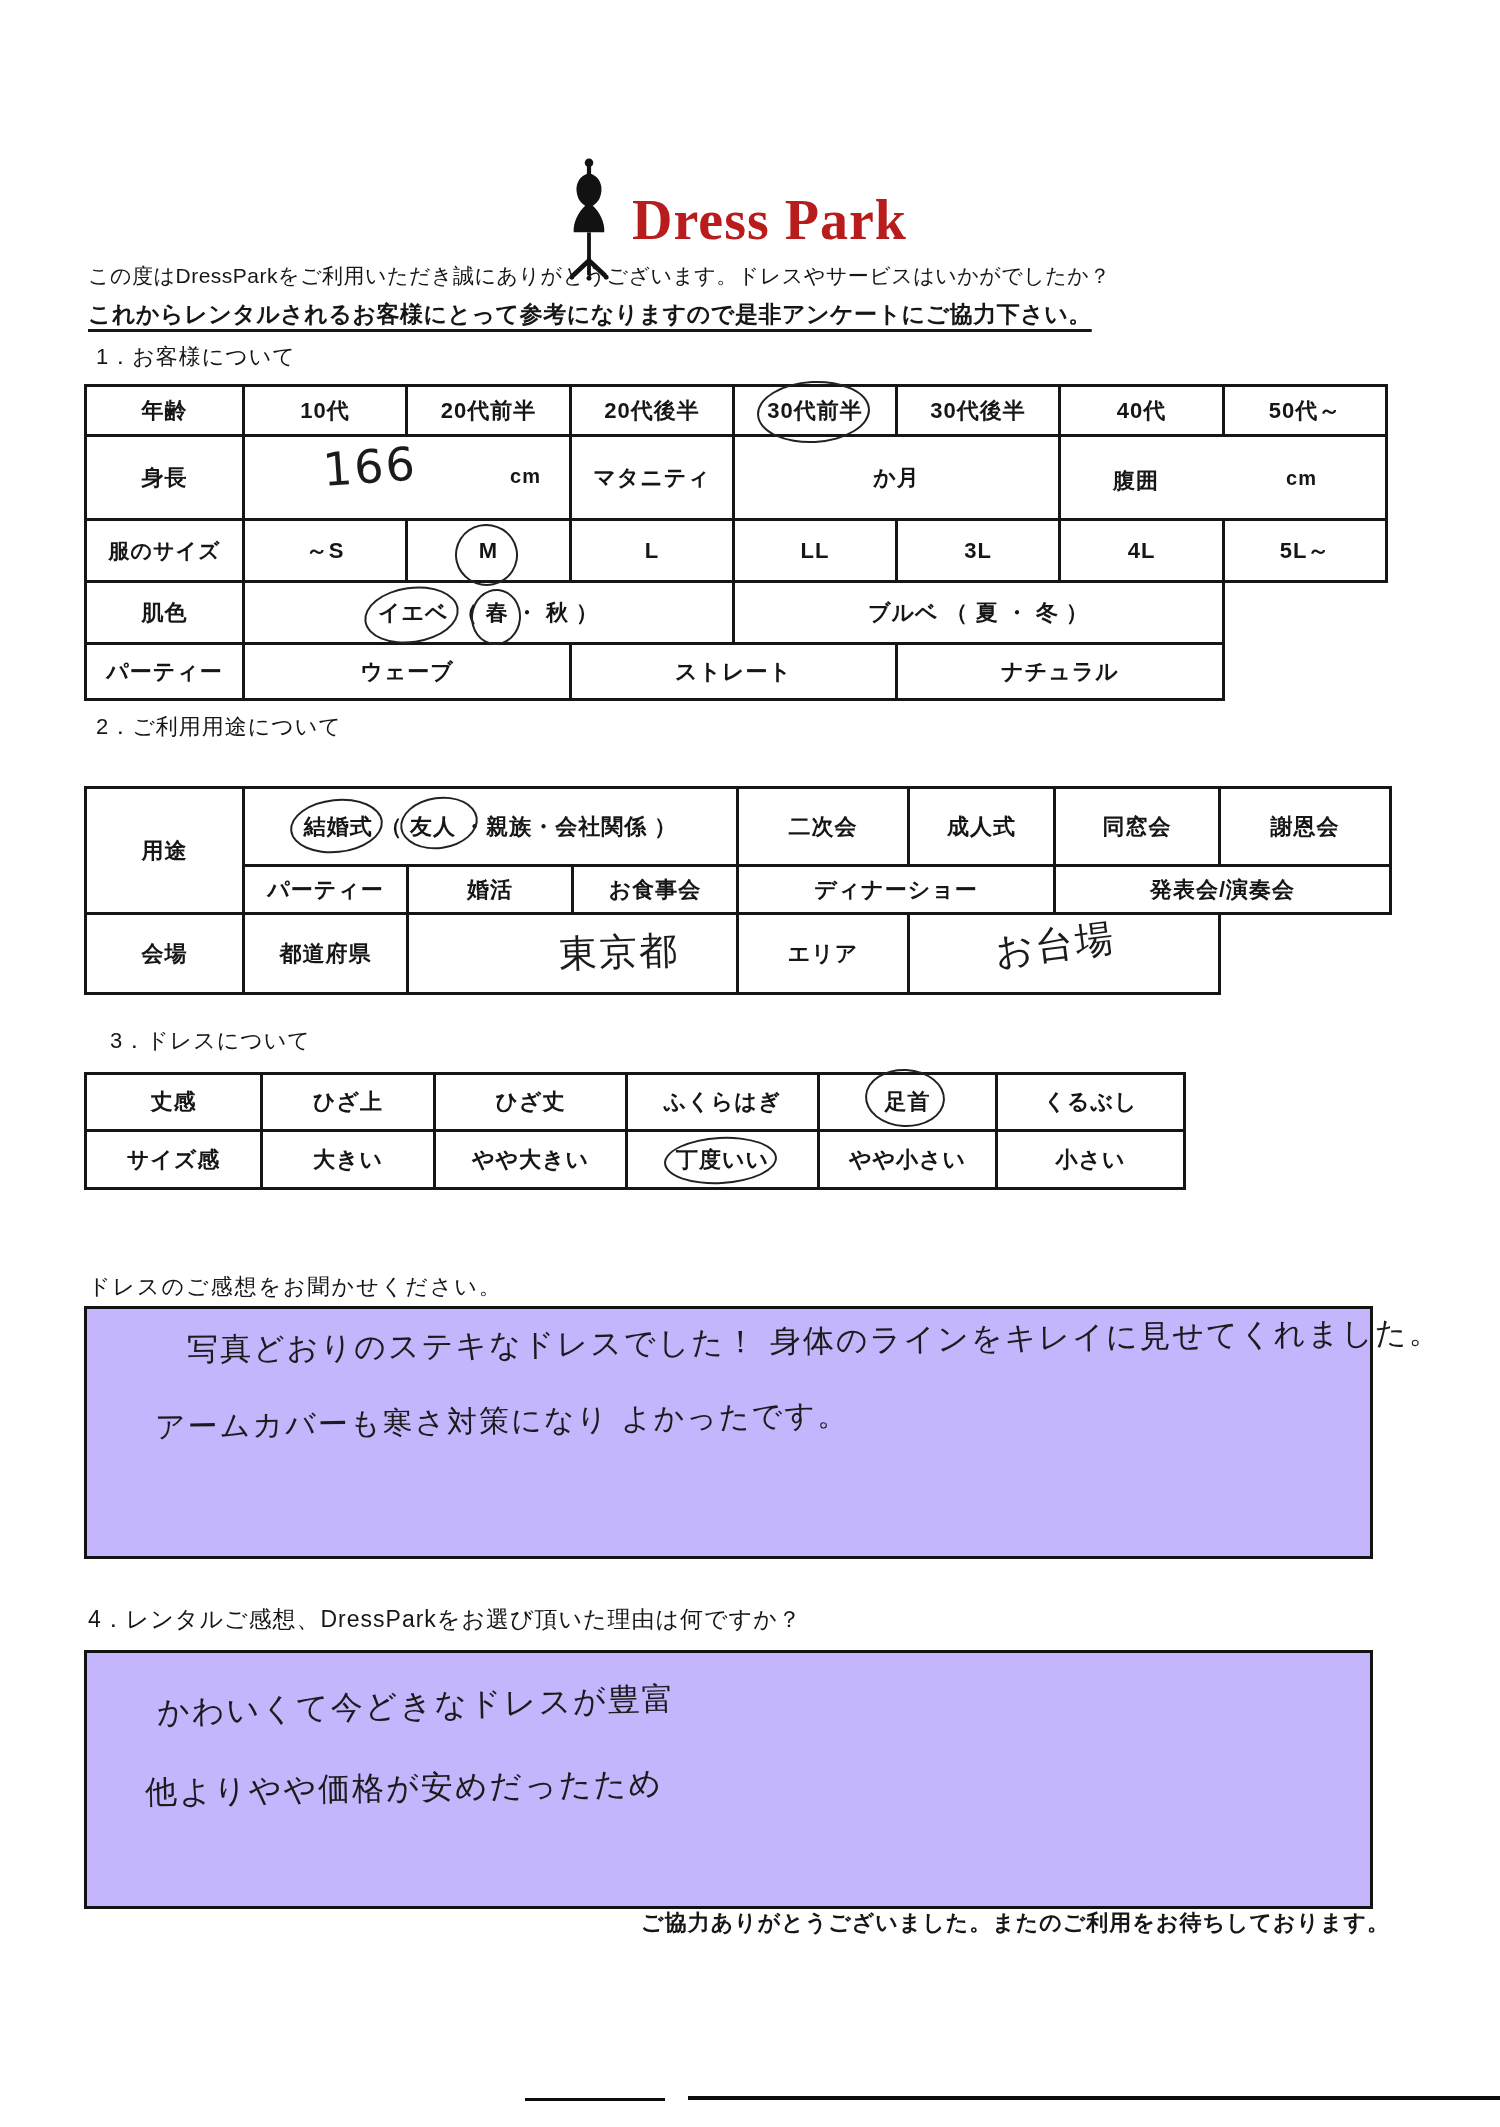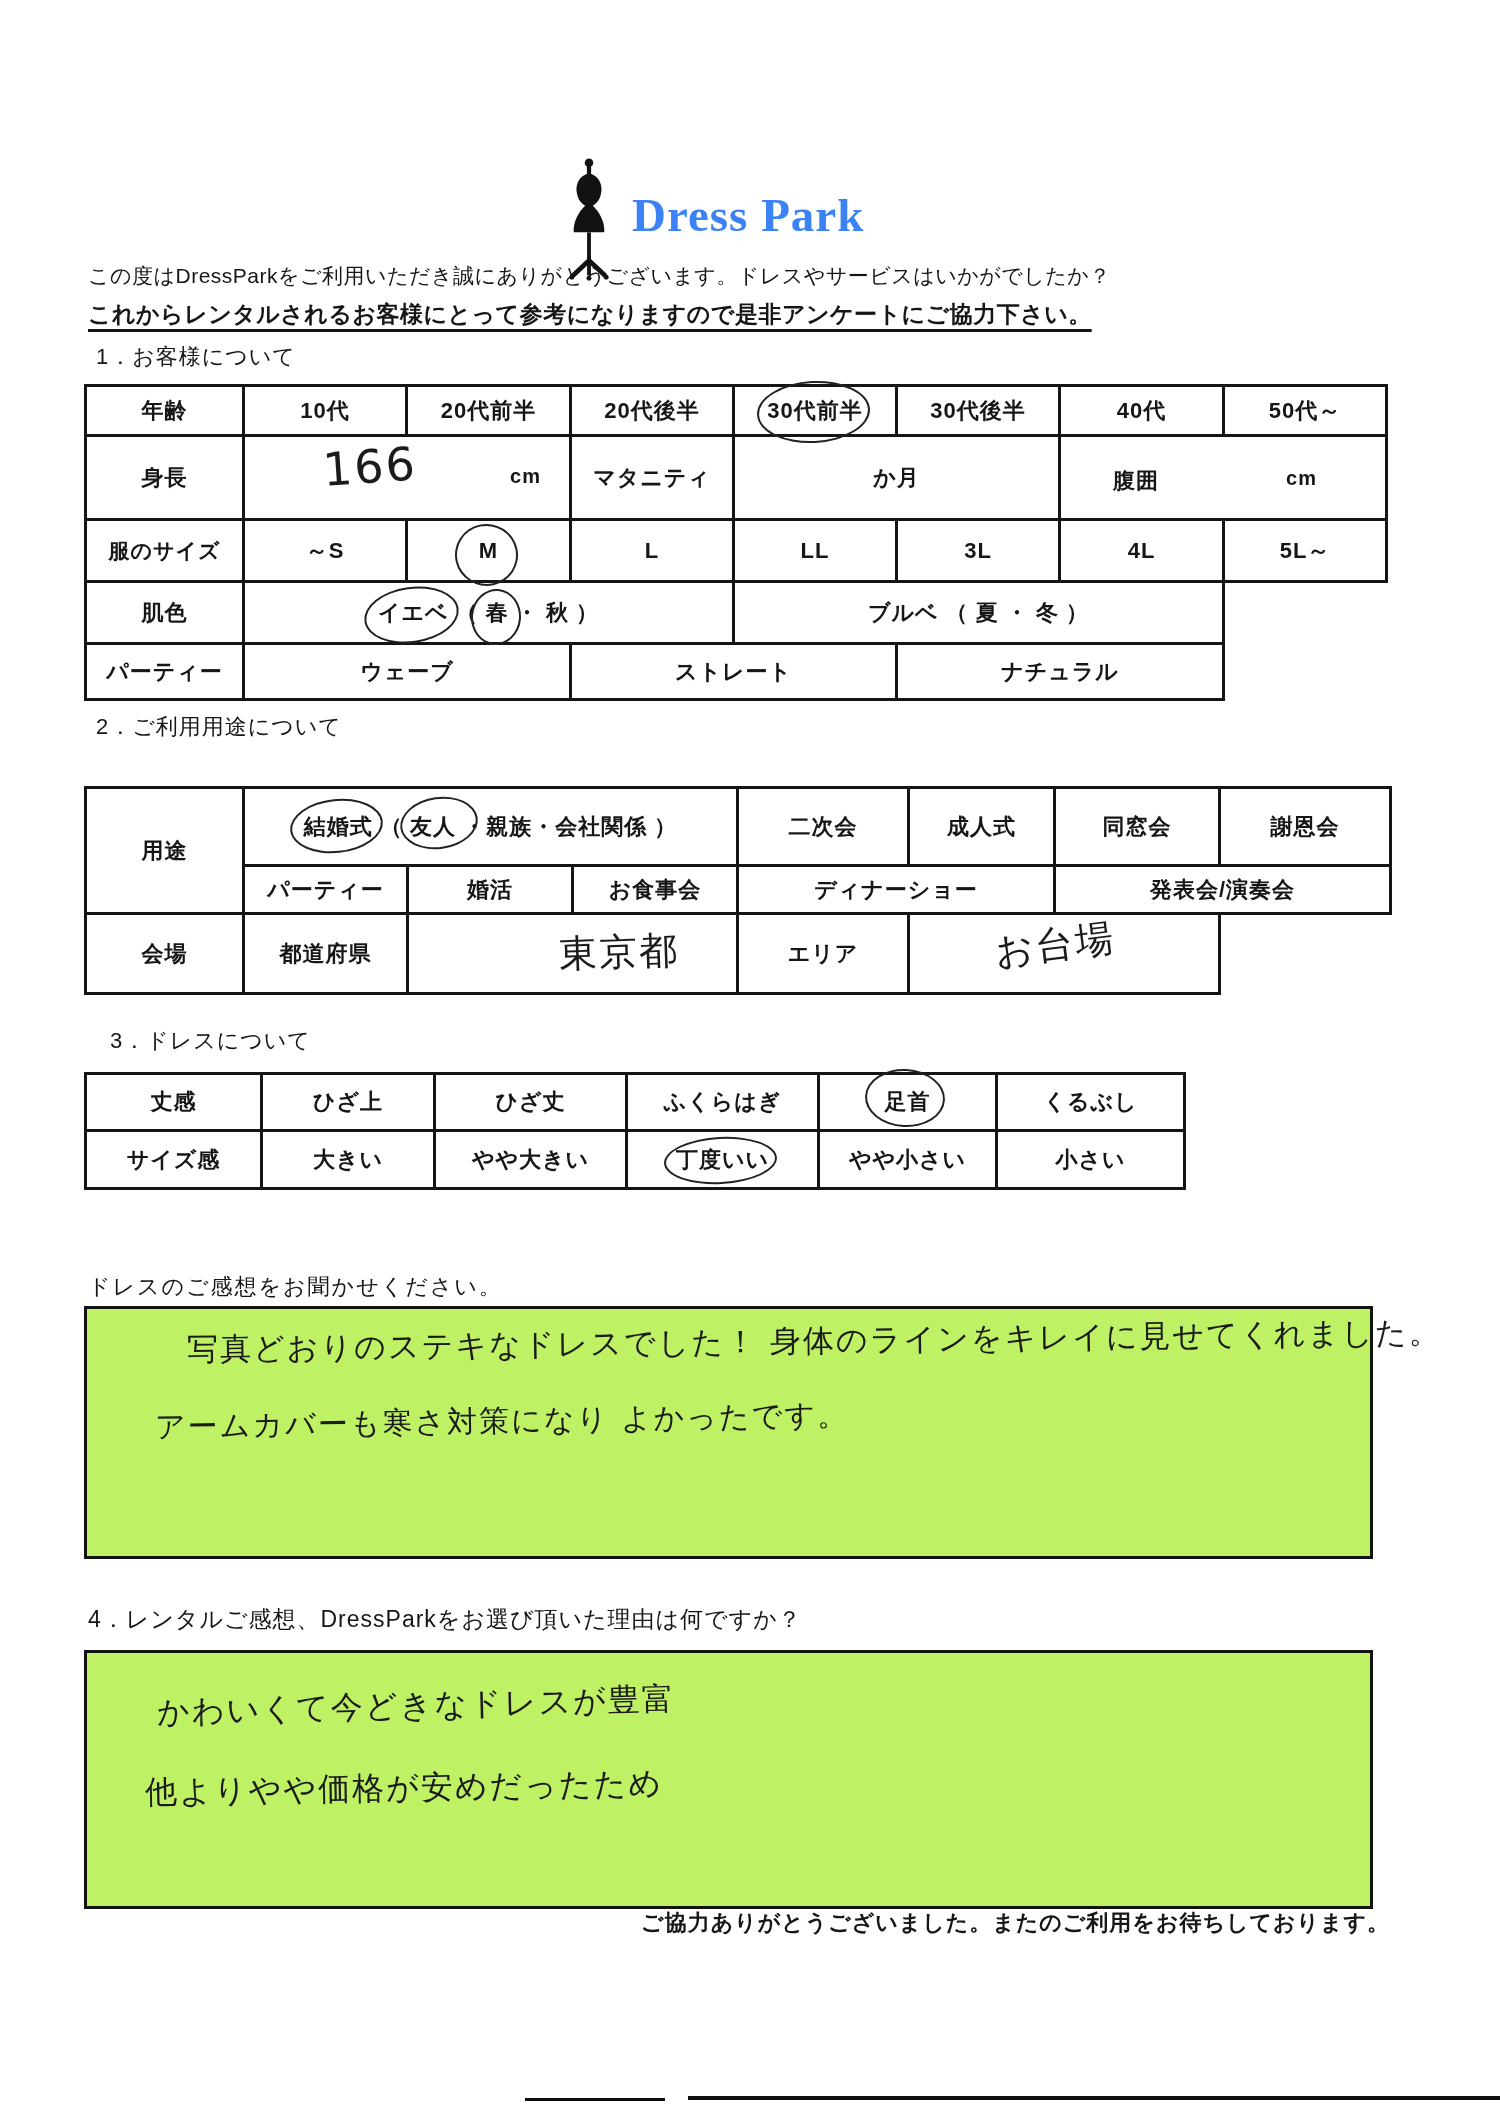--- a/index.html
+++ b/index.html
@@ -6,21 +6,21 @@
   .page{
     position:relative;width:1500px;height:2127px;background:#ffffff;
     font-family:"Liberation Sans","DejaVu Sans",sans-serif;color:#161616;
     overflow:hidden;margin:0 auto;
   }
   .abs{position:absolute;}
   
   .logo{display:flex;align-items:flex-start;}
   .logo-text{
     font-family:"Liberation Serif","DejaVu Serif",serif;
-    font-size:47px;font-weight:700;letter-spacing:1px;margin-left:14px;margin-top:32px;color:#3b82f6;
+    font-size:56px;font-weight:700;letter-spacing:1px;margin-left:14px;margin-top:32px;color:#b91c1c;
   }
   
   .intro1{font-size:21px;letter-spacing:.5px;}
   .intro2{font-size:23px;font-weight:bold;letter-spacing:.5px;
     text-decoration:underline;text-decoration-thickness:3px;text-underline-offset:7px;text-align:right;}
   .sec-head{font-size:22px;font-weight:normal;letter-spacing:1px;}
   
   table.f{border-collapse:collapse;table-layout:fixed;}
   table.f td{
     border:3px solid #151515;text-align:center;vertical-align:middle;
@@ -34,21 +34,21 @@
     content:"";position:absolute;border:2.5px solid #222;border-radius:50%;
     left:var(--l,-12px);right:var(--r,-12px);top:var(--t,-9px);bottom:var(--b,-9px);
     transform:rotate(var(--rot,-4deg));pointer-events:none;
   }
   
   .hw{
     font-family:"DejaVu Sans",sans-serif;font-weight:400;color:#1b1b1b;
     letter-spacing:2px;white-space:nowrap;transform-origin:left center;
   }
   
-  .fbox{border:3px solid #131313;background:#bef264;}
+  .fbox{border:3px solid #131313;background:#c4b5fd;}
   .footer{font-size:22px;font-weight:bold;text-align:right;letter-spacing:1px;}
   .scanline{background:#0d0d0d;}
 </style>
 </head>
 <body>
 
 <div class="page">
 
   <div class="abs logo" style="left:560px;top:156px;">
     <span>

